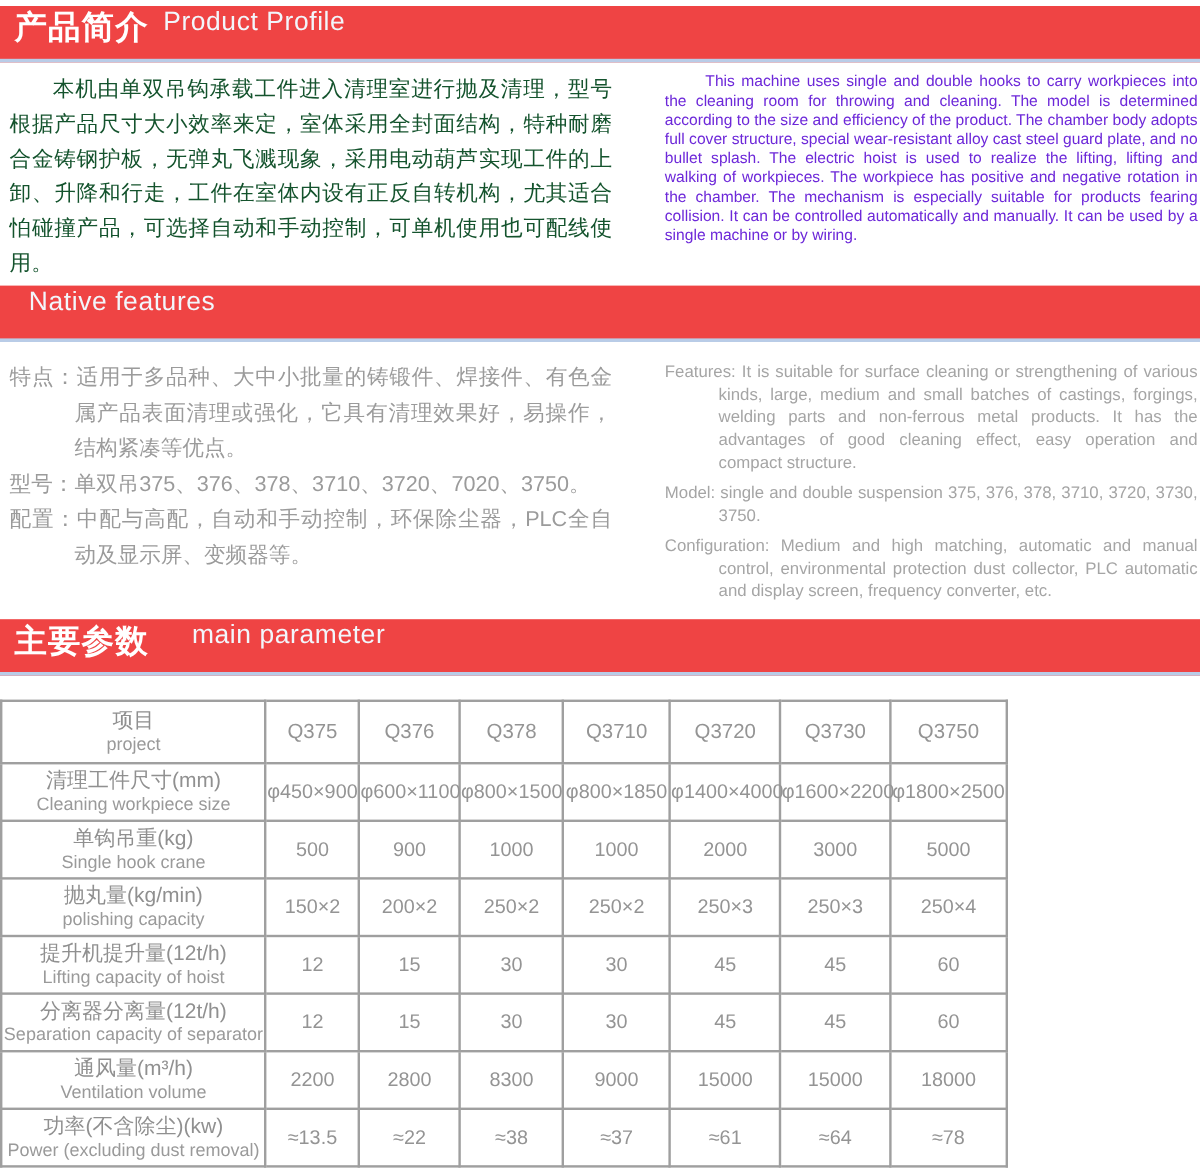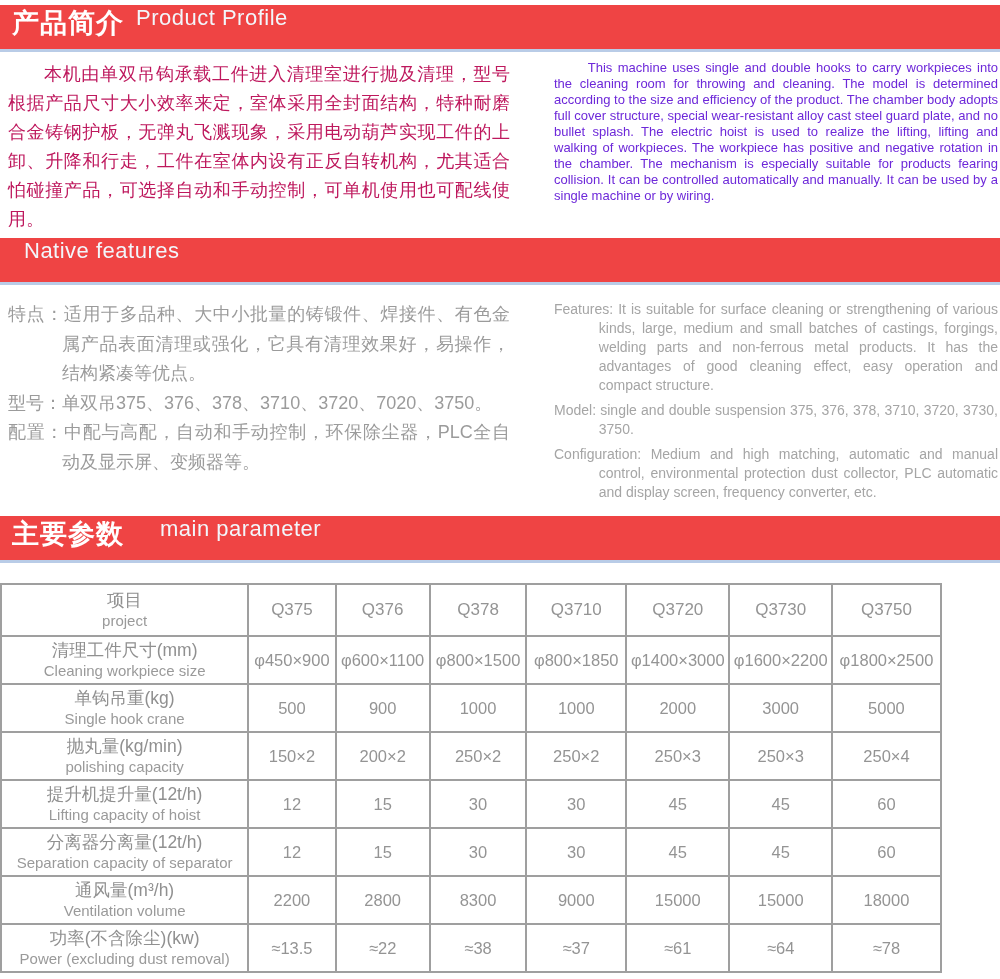--- a/index.html
+++ b/index.html
@@ -10,31 +10,31 @@
   
   .banner{height:44px;background:#ef4444;border-bottom:3px solid #b9cce7;
           display:flex;align-items:flex-start;padding-left:12px;box-sizing:content-box;}
   .banner .cn{color:#fff;font-weight:700;font-size:27px;letter-spacing:1px;}
   .banner .en{color:#f2f6fb;font-weight:400;font-size:22px;margin-left:12px;letter-spacing:0.5px;}
 
   
   .twocol{display:flex;padding:0 2px 0 8px;box-sizing:border-box;}
   .col-cn{width:502px;}
   .col-en{width:444px;margin-left:auto;}
-  .cnbody{color:#be185d;font-size:18px;line-height:29px;text-align:justify;
+  .cnbody{color:#14532d;font-size:18px;line-height:29px;text-align:justify;
           text-indent:2em;margin:0;}
   .enbody{color:#6d28d9;font-size:13px;line-height:16px;text-align:justify;
           text-indent:2.6em;margin:0;}
   .cnitem{color:#9b9b9b;font-size:18px;line-height:29.5px;text-align:justify;
           margin:0;padding-left:3em;text-indent:-3em;}
   .enitem{color:#a5a5a5;font-size:14px;line-height:19px;text-align:justify;
           margin:0 0 6px 0;padding-left:3.2em;text-indent:-3.2em;}
 
   
-  table.params{border-collapse:collapse;width:942px;table-layout:fixed;padding-left:47px;}
+  table.params{border-collapse:collapse;width:840px;table-layout:fixed;padding-left:47px;}
   table.params th,table.params td{border:2px solid #9f9f9f;text-align:center;
           vertical-align:middle;padding:0;color:#949494;font-weight:400;}
   table.params th{height:50px;}
   table.params td{height:46px;font-size:16.5px;border-radius:18px;}
   .lbl-cn{display:block;font-size:17.5px;line-height:21px;color:#909090;}
   .lbl-en{display:block;font-size:15px;line-height:19px;color:#9a9a9a;}
   .model-h{font-size:17px;color:#949494;}
 </style>
 </head>
 <body>
@@ -106,21 +106,21 @@
 
         <tr>
           <td>
             <span class="lbl-cn">清理工件尺寸(mm)</span>
             <span class="lbl-en">Cleaning workpiece size</span>
           </td>
           <td>φ450×900</td>
           <td>φ600×1100</td>
           <td>φ800×1500</td>
           <td>φ800×1850</td>
-          <td>φ1400×3000</td>
+          <td>φ1400×4000</td>
           <td>φ1600×2200</td>
           <td>φ1800×2500</td>
         </tr>
 
         <tr>
           <td>
             <span class="lbl-cn">单钩吊重(kg)</span>
             <span class="lbl-en">Single hook crane</span>
           </td>
           <td>500</td>

